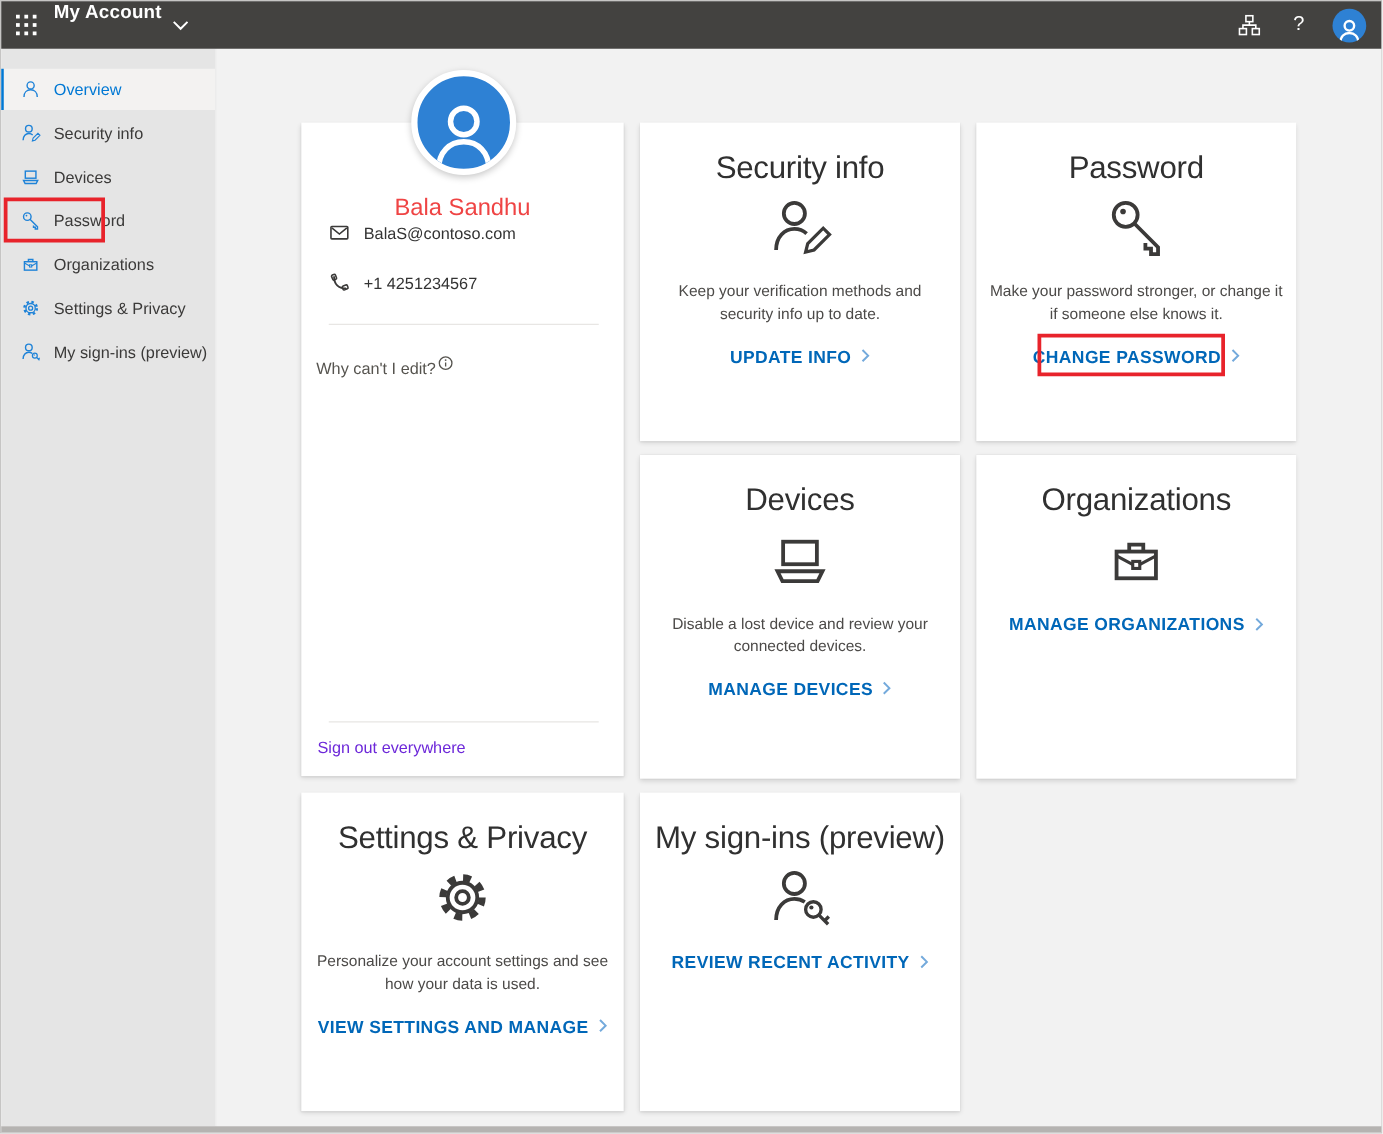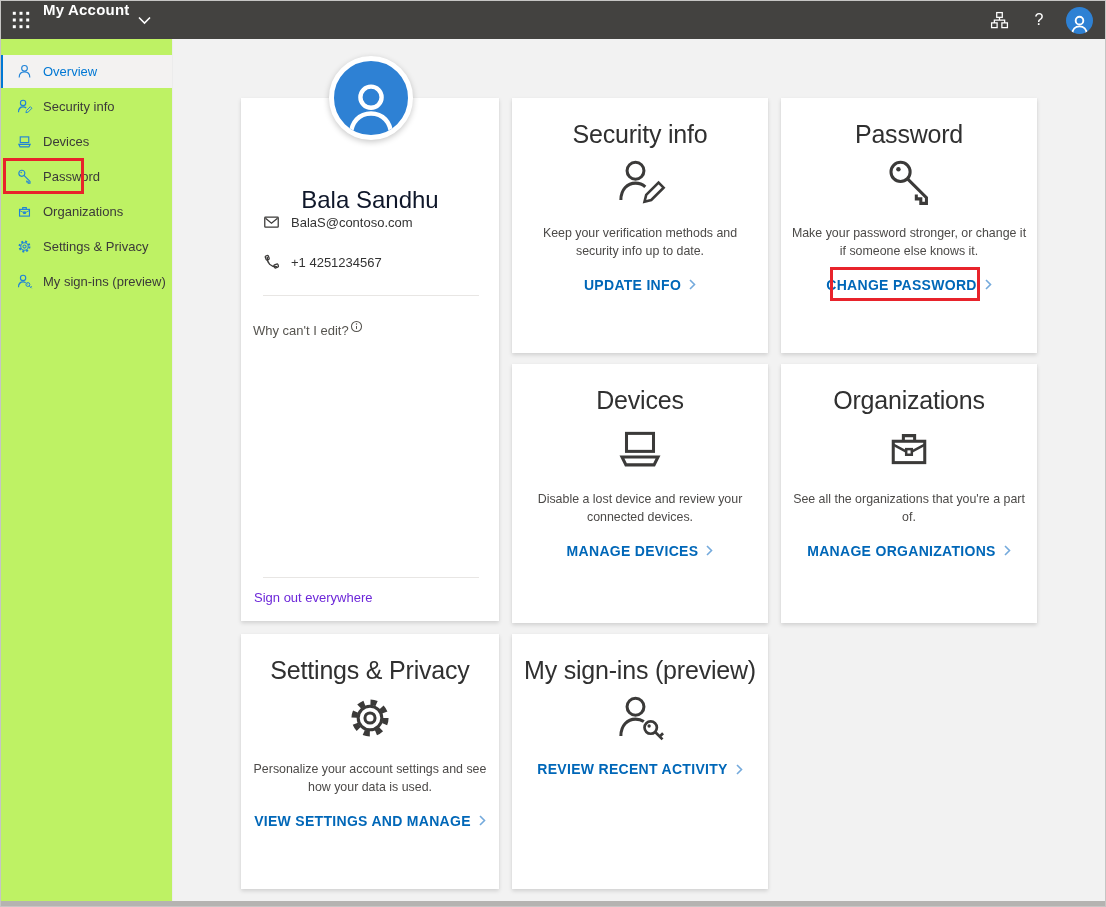--- a/index.html
+++ b/index.html
@@ -11,42 +11,42 @@
   .topbar { position:absolute; top:0; left:0; right:0; height:38px; background:#434240; display:flex; color:#fff; z-index:20; }
   .waffle-btn { width:40px; height:38px; display:flex; align-items:center; justify-content:center; cursor:pointer; }
   .tb-title { font-size:15px; font-weight:bold; letter-spacing:.2px; margin-left:2px; }
   .tb-chevron { margin-left:9px; display:flex; align-items:center; }
   .tb-right { margin-left:auto; display:flex; align-items:center; gap:8px; padding-right:10px; }
   .tb-iconbtn { width:32px; height:32px; display:flex; align-items:center; justify-content:center; cursor:pointer; }
   .tb-help { font-size:16px; color:#fff; }
   .tb-avatar { width:27px; height:27px; border-radius:50%; background:#2e81d4; display:flex; align-items:flex-end; justify-content:center; overflow:hidden; }
 
   
-  .sidebar { position:absolute; top:38px; left:0; width:172px; bottom:5px; background:#bef264; border-right:1px solid #ececec; z-index:10; }
+  .sidebar { position:absolute; top:38px; left:0; width:172px; bottom:5px; background:#e5e5e5; border-right:1px solid #ececec; z-index:10; }
   .nav { padding-top:16px; position:relative; }
   .nav-item { height:33px; margin-bottom:2px; display:flex; align-items:center; padding-left:13px; gap:10px; font-size:13px; color:#3b3a39; cursor:pointer; border-left:2px solid transparent; }
   .nav-item.selected { background:#f3f2f1; border-left:2px solid #0078d4; color:#0078d4; }
   .nav-ic { width:17px; height:17px; flex:0 0 17px; display:flex; }
   .nav-ic svg { width:17px; height:17px; stroke:#1f83d8; fill:none; stroke-width:3.2; }
   .redbox-nav { position:absolute; left:2px; top:119px; width:81px; height:36px; border:3px solid #e8232b; pointer-events:none; z-index:15; }
 
   
   .main { position:absolute; left:172px; top:38px; right:0; bottom:5px; background:#f2f2f2; }
   .card { position:absolute; background:#fff; box-shadow:0 1.6px 4px rgba(0,0,0,.14), 0 .3px 1px rgba(0,0,0,.10); display:flex; flex-direction:column; align-items:center; }
   .card-title { margin-top:22px; font-size:25px; font-weight:300; color:#303030; letter-spacing:-.2px; text-align:center; }
   .card-ic { margin-top:6px; height:54px; display:flex; align-items:center; }
   .card-ic svg { width:54px; height:54px; stroke:#3b3a39; fill:none; stroke-width:2.7; }
   .card-desc { margin-top:16px; font-size:12.4px; color:#4c4a48; line-height:1.45; text-align:center; padding:0 10px; }
   .card-action { margin-top:16px; display:flex; align-items:center; gap:8px; font-size:14px; font-weight:bold; color:#0067b8; letter-spacing:.3px; cursor:pointer; position:relative;text-align:center; }
   .redbox-change { position:absolute; left:49px; top:169px; width:150px; height:34px; border:3px solid #e8232b; pointer-events:none; z-index:6; }
 
   
   .profile-card { left:68px; top:59px; width:258px; height:523px; align-items:stretch; }
   .avatar-big { position:absolute; left:156px; top:17px; width:84px; height:84px; border-radius:50%; background:#2e81d4; border:5px solid #fff; box-shadow:0 2px 6px rgba(0,0,0,.22); z-index:8; display:flex; align-items:flex-end; justify-content:center; overflow:hidden; }
-  .p-name { margin-top:88px; text-align:center; font-size:24px; font-weight:300; color:#0f172a; }
+  .p-name { margin-top:58px; text-align:center; font-size:19px; font-weight:300; color:#ef4444; }
   .p-row { display:flex; align-items:center; gap:11px; padding-left:22px; font-size:13px; color:#333; }
   .p-row + .p-row { margin-top:23px; }
   .p-ic { width:17px; height:17px; display:flex; }
   .p-ic svg { width:17px; height:17px; stroke:#3b3a39; fill:none; stroke-width:1.8; }
   .p-divider { border-top:1px solid #e8e6e4; margin:24px 20px 0 22px; }
   .p-edit { margin-top:27px; padding-left:12px; font-size:13px; color:#565violet4; color:#56544f; display:flex; align-items:flex-start; gap:1px; }
   .p-spacer { flex:1; }
   .p-signout { margin:12px 0 16px 0; padding-left:13px; font-size:13px; color:#6d28d9; cursor:pointer; }
 
   
@@ -287,21 +287,20 @@
     <div class="card card-orgs">
       <div class="card-title">Organizations</div>
       <div class="card-ic">
         <svg viewBox="0 0 48 48">
             <rect x="10" y="18" width="28" height="19"></rect>
             <path d="M19 18v-5h10v5"></path>
             <path d="M10 21l12 6.5M38 21l-12 6.5" stroke-width="2.2"></path>
             <rect x="21.5" y="25" width="5" height="5" stroke-width="2.2"></rect>
           </svg>
       </div>
-      <div class="card-desc">See all the organizations that you're a part of.</div>
       <div class="card-action">
         <span>MANAGE ORGANIZATIONS</span>
         <svg width="7" height="11" viewBox="0 0 7 11" fill="none" stroke="#74aadc" stroke-width="1.6">
             <polyline points="1,1 5.5,5.5 1,10"></polyline>
           </svg>
       </div>
     </div>
 
     <div class="card card-settings">
       <div class="card-title">Settings &amp; Privacy</div>

